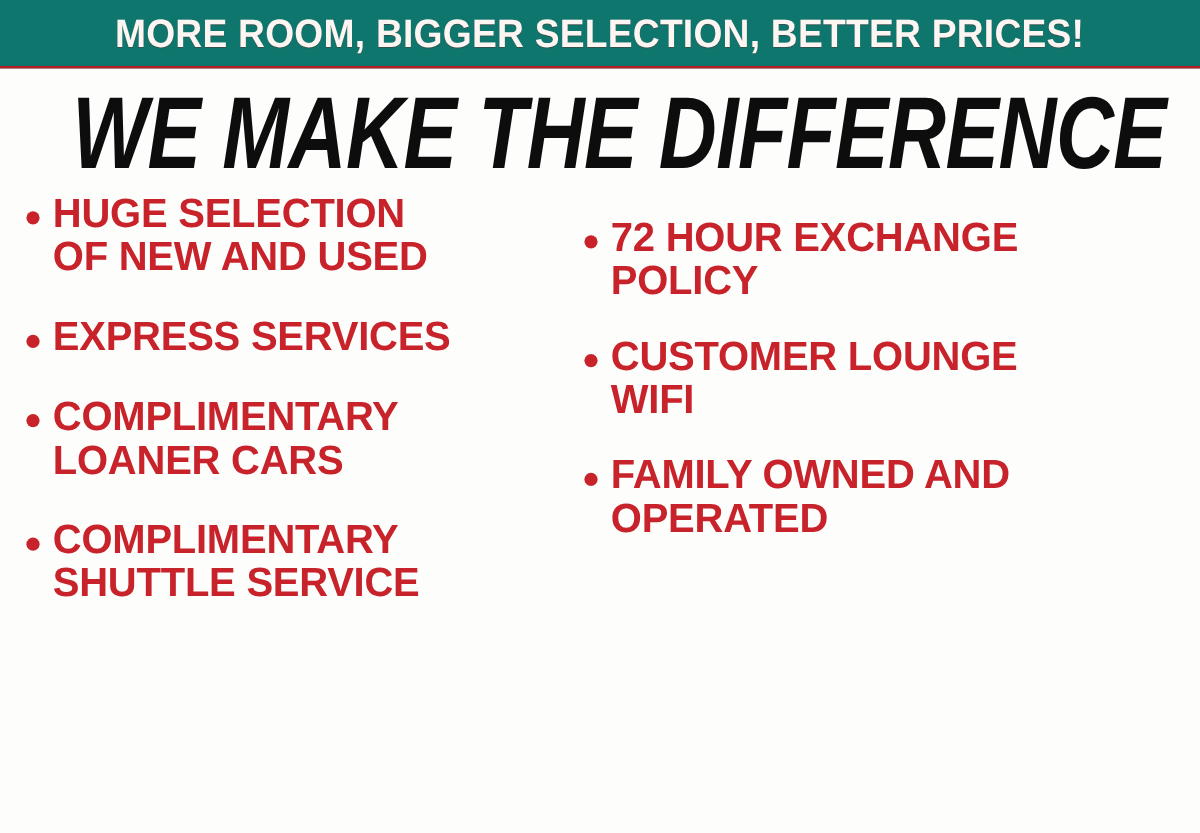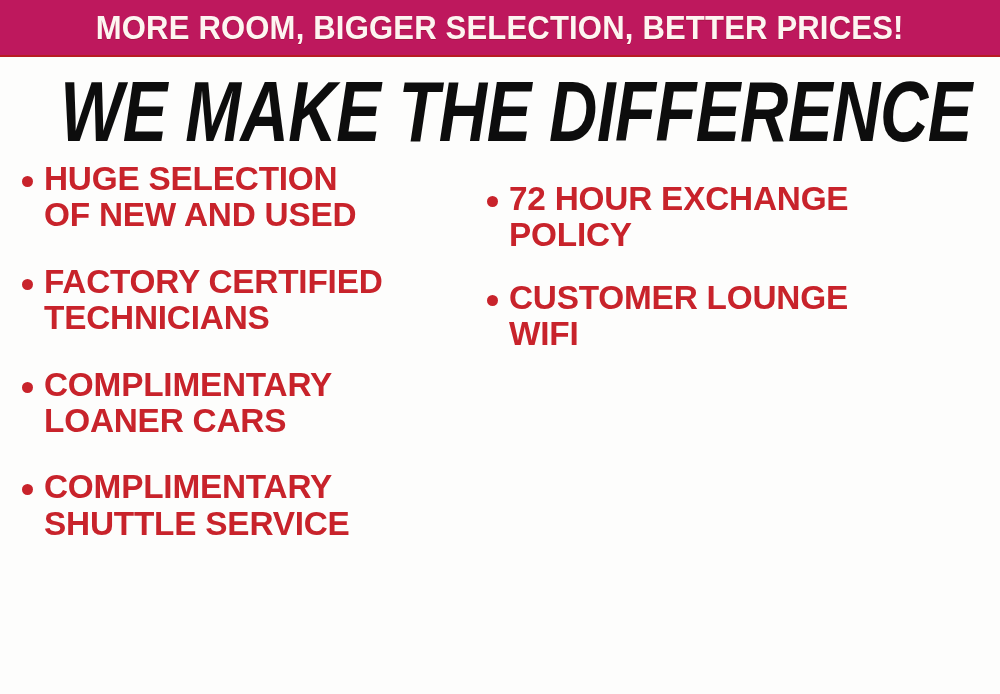--- a/index.html
+++ b/index.html
@@ -15,21 +15,21 @@
     position: relative;
   }
 
   
   .banner {
     position: absolute;
     left: 0;
     top: 0;
     width: 1000px;
     height: 57px;
-    background: #be185d;
+    background: #0f766e;
     box-sizing: border-box;
     display: flex;
     align-items: center;
     justify-content: center;
     border-bottom: 2px solid #b81d23;
   }
   .banner-text {
     color: #fdf5f1;
     font-family: "Liberation Sans Narrow", "Liberation Sans", sans-serif;
     font-weight: bold;
@@ -132,22 +132,21 @@
 <div class="columns">
 
   <div class="col col-left">
     <div class="bullet-item">
       <span class="dot"></span>
       <span class="btext">HUGE SELECTION
 OF NEW AND USED</span>
     </div>
     <div class="bullet-item">
       <span class="dot"></span>
-      <span class="btext">FACTORY CERTIFIED
-TECHNICIANS</span>
+      <span class="btext">EXPRESS SERVICES</span>
     </div>
     <div class="bullet-item">
       <span class="dot"></span>
       <span class="btext">COMPLIMENTARY
 LOANER CARS</span>
     </div>
     <div class="bullet-item">
       <span class="dot"></span>
       <span class="btext">COMPLIMENTARY
 SHUTTLE SERVICE</span>
@@ -158,15 +157,20 @@
     <div class="bullet-item">
       <span class="dot"></span>
       <span class="btext">72 HOUR EXCHANGE
 POLICY</span>
     </div>
     <div class="bullet-item">
       <span class="dot"></span>
       <span class="btext">CUSTOMER LOUNGE
 WIFI</span>
     </div>
+    <div class="bullet-item">
+      <span class="dot"></span>
+      <span class="btext">FAMILY OWNED AND
+OPERATED</span>
+    </div>
   </div>
 
 </div>
 
 </body></html>

